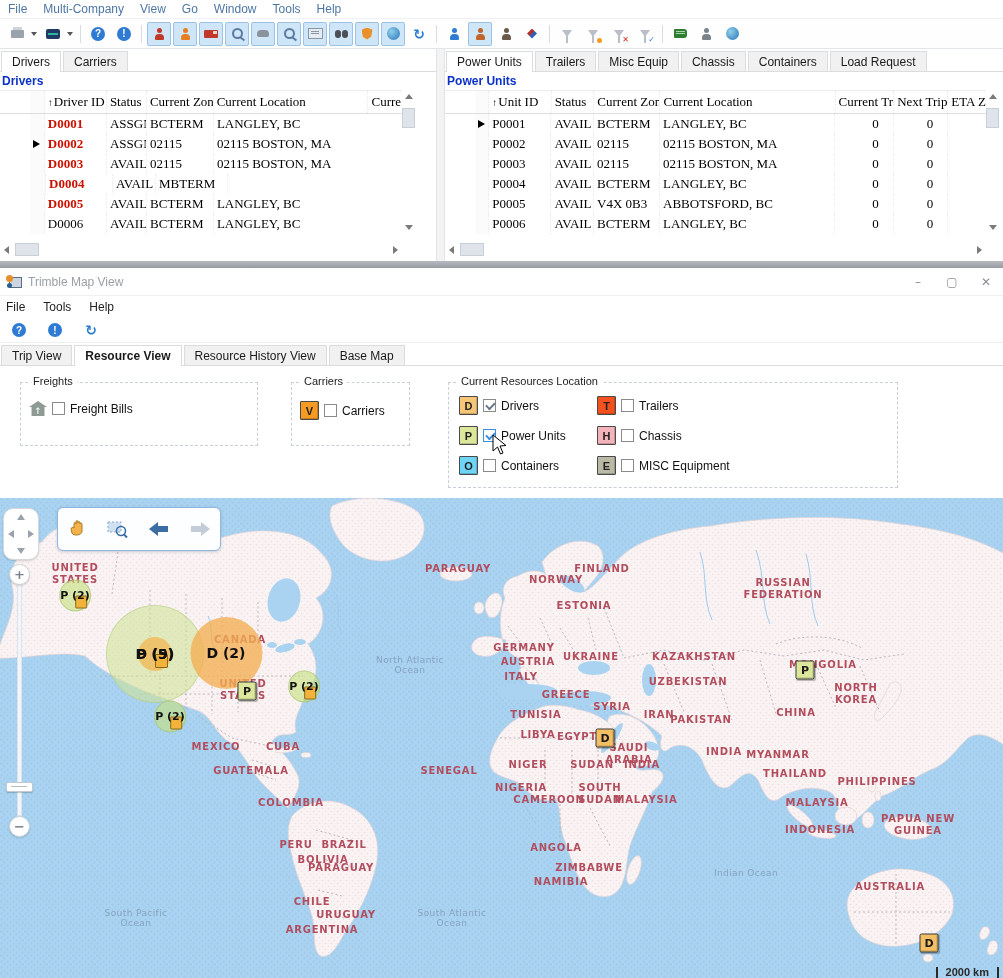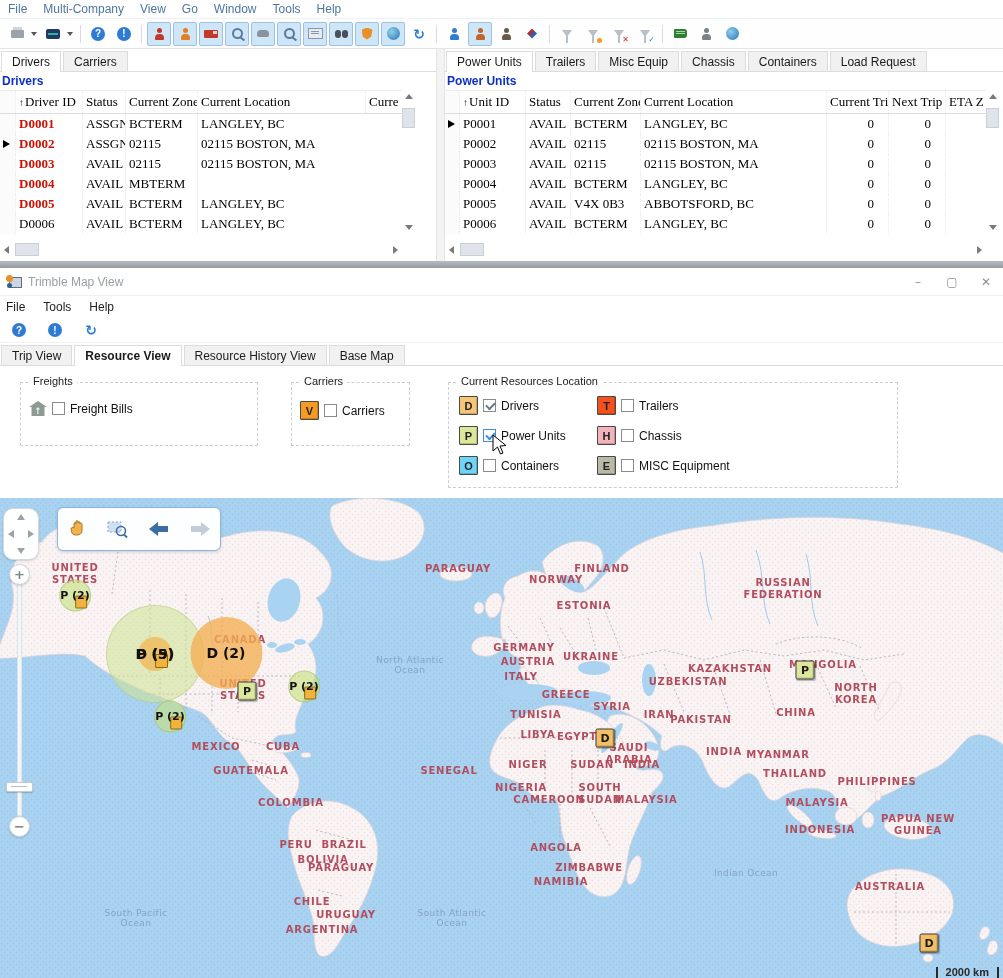--- a/index.html
+++ b/index.html
@@ -46,21 +46,21 @@
   .panel{background:#fff;}
   .panel.left{width:437px;}
   .panel.right{width:559px;}
   .vsplit{width:7px;height:212px;background:#f3f3f3;border-left:1px solid #e4e4e4;border-right:1px solid #e4e4e4;}
   .tabs{display:flex;height:22px;align-items:flex-end;border-bottom:1px solid #dcdcdc;padding-left:1px;}
   .tab{font-size:12px;color:#1a1a1a;background:#f1f1f1;border:1px solid #dcdcdc;border-bottom:none;padding:3px 10px 2px;margin-right:2px;white-space:nowrap;cursor:default;}
   .tab.active{background:#fff;position:relative;top:1px;padding-bottom:3px;}
   .tab.boldact{font-weight:bold;}
   .sectitle{font:bold 12px "Liberation Sans",sans-serif;color:#0b32c8;padding:2px 2px 1px;height:15px;}
   .grid{font-family:"Liberation Serif",serif;font-size:13px;}
-  .grow{display:flex;height:20px;line-height:20px;}
+  .grow{display:flex;height:20px;line-height:20px;padding-left:30px;}
   .ghead{border-top:1px solid #ececec;border-bottom:1px solid #dedede;height:22px;line-height:22px;}
   .gc{padding:0 3px;white-space:nowrap;overflow:hidden;border-right:1px dotted #ebebeb;box-sizing:border-box;}
   .gsel{width:16px;border-right:1px dotted #ebebeb;position:relative;background:#fbfbfb;box-sizing:border-box;}
   .rowptr{position:absolute;left:3px;top:6px;width:0;height:0;border-top:4px solid transparent;border-bottom:4px solid transparent;border-left:7px solid #000;}
   .sorta:before{content:'↑';font-size:10px;margin-right:1px;}
   .hot .rid{color:#cc1100;font-weight:bold;}
   .num{text-align:right;padding-right:14px;}
   .vscroll{width:13px;display:flex;flex-direction:column;align-items:center;}
   .sarr{width:13px;height:13px;display:flex;align-items:center;justify-content:center;}
   .tri-u{width:0;height:0;border-left:4px solid transparent;border-right:4px solid transparent;border-bottom:5px solid #7a7a7a;}
@@ -631,21 +631,21 @@
           <div class="mlabel" style="left: 556px; top: 82px;">NORWAY</div>
           <div class="mlabel" style="left: 602px; top: 71px;">FINLAND</div>
           <div class="mlabel" style="left: 584px; top: 108px;">ESTONIA</div>
           <div class="mlabel" style="left: 783px; top: 91px;">RUSSIAN
 FEDERATION</div>
           <div class="mlabel" style="left: 524px; top: 150px;">GERMANY</div>
           <div class="mlabel" style="left: 591px; top: 159px;">UKRAINE</div>
           <div class="mlabel" style="left: 528px; top: 164px;">AUSTRIA</div>
           <div class="mlabel" style="left: 521px; top: 179px;">ITALY</div>
           <div class="mlabel" style="left: 566px; top: 197px;">GREECE</div>
-          <div class="mlabel" style="left: 730px; top: 159px; margin-top: 12px;">KAZAKHSTAN</div>
+          <div class="mlabel" style="left: 694px; top: 159px;">KAZAKHSTAN</div>
           <div class="mlabel" style="left: 688px; top: 184px;">UZBEKISTAN</div>
           <div class="mlabel" style="left: 823px; top: 167px;">MONGOLIA</div>
           <div class="mlabel" style="left: 856px; top: 196px;">NORTH
 KOREA</div>
           <div class="mlabel" style="left: 796px; top: 215px;">CHINA</div>
           <div class="mlabel" style="left: 536px; top: 217px;">TUNISIA</div>
           <div class="mlabel" style="left: 612px; top: 209px;">SYRIA</div>
           <div class="mlabel" style="left: 659px; top: 217px;">IRAN</div>
           <div class="mlabel" style="left: 701px; top: 222px;">PAKISTAN</div>
           <div class="mlabel" style="left: 538px; top: 237px;">LIBYA</div>

